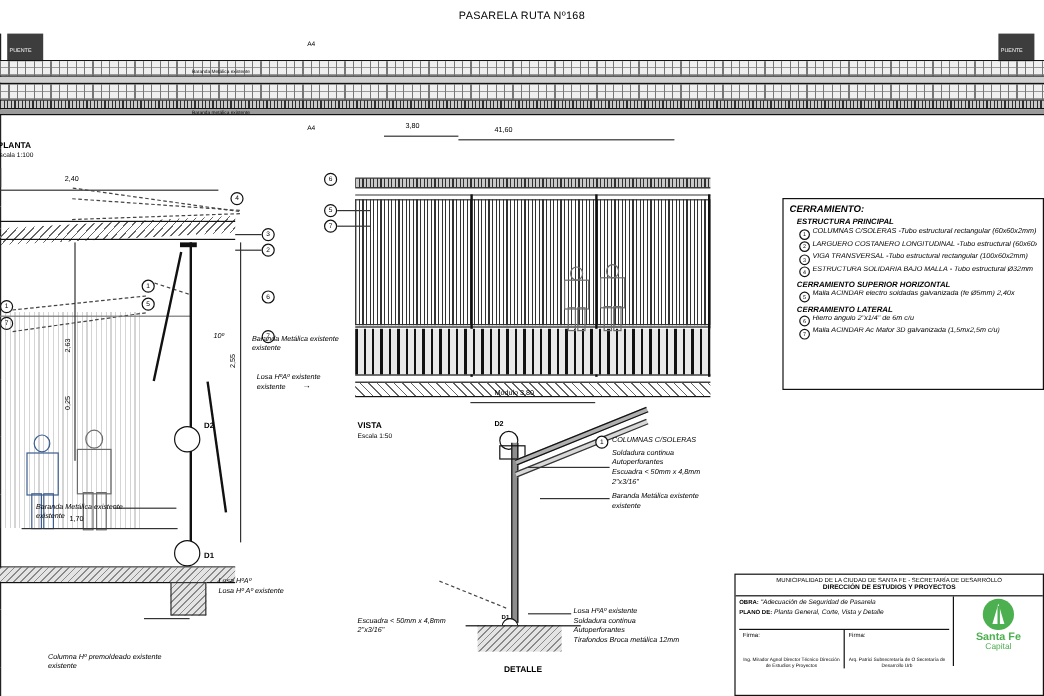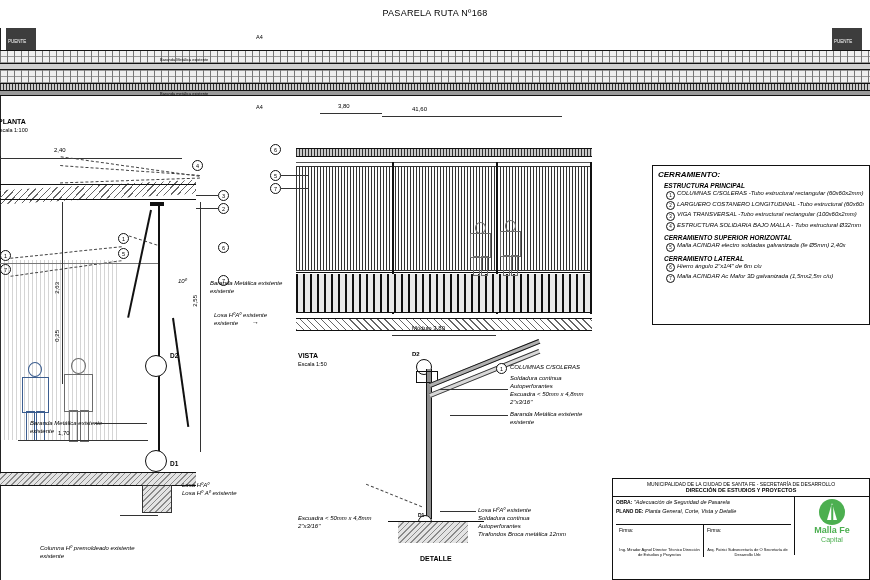--- a/index.html
+++ b/index.html
@@ -442,20 +442,20 @@
             <div>Firma:</div>
             <div class="nm">Arq. Patrici
 Subsecretaría de O
 Secretaría de Desarrollo Urb</div>
           </div>
         </div>
       </div>
       <div class="tb-right">
         <div class="logo-wrap">
           <div class="logo-circle"></div>
-          <div class="logo-t1">Malla Fe</div>
+          <div class="logo-t1">Santa Fe</div>
           <div class="logo-t2">Capital</div>
         </div>
       </div>
     </div>
   </div>
 
 </div>
 
 </body></html>

